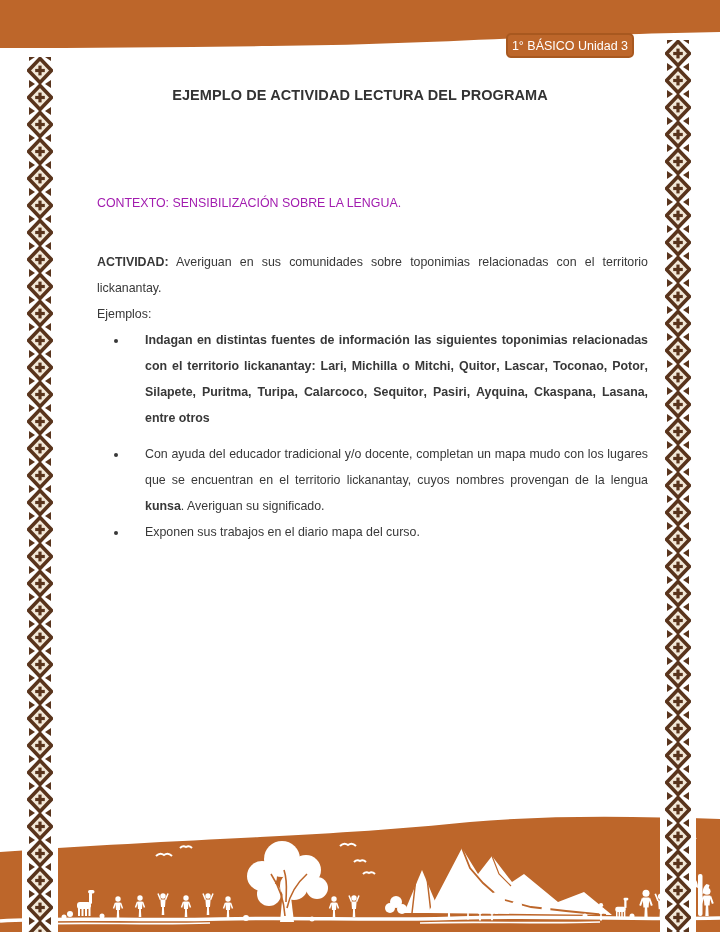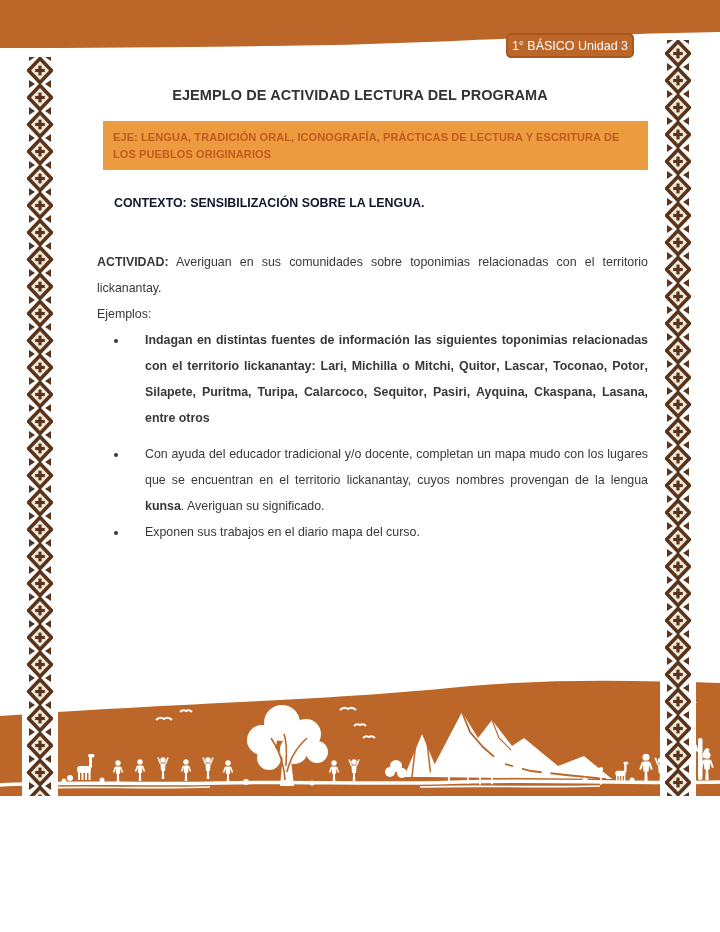--- a/index.html
+++ b/index.html
@@ -1,17 +1,17 @@
 <!DOCTYPE html>
 <html lang="es"><head>
 <meta charset="utf-8">
 <style>
   html,body{margin:0;padding:0;background:#fff;}
   .page{
-    position:relative;width:720px;height:796px;overflow:hidden;background:#fff;
+    position:relative;width:720px;height:932px;overflow:hidden;background:#fff;
     font-family:"Liberation Sans",sans-serif;color:#383838;
   }
   
   .top-banner{position:absolute;top:0;left:0;width:720px;height:60px;z-index:2;}
   .unit-badge{
     position:absolute;left:506px;top:33px;width:128px;height:25px;z-index:3;
     background:#BD662A;border:2px solid #A8581F;border-radius:5px;
     color:#fff;font-size:12.5px;display:flex;align-items:center;justify-content:center;
     box-sizing:border-box;white-space:nowrap;
   }
@@ -24,22 +24,22 @@
   .doc-title{
     position:absolute;top:87px;left:0;width:720px;text-align:center;z-index:2;
     font-weight:bold;font-size:14.5px;color:#333;letter-spacing:.1px;
   }
   .eje-box{
     position:absolute;top:121px;left:103px;width:545px;box-sizing:border-box;z-index:2;
     background:#EC9C3E;color:#C05A21;font-weight:bold;font-size:11px;
     padding:8px 10px;line-height:1.5;letter-spacing:.1px;
   }
   .contexto{
-    position:absolute;top:196px;left:114px;z-index:2;
-    font-weight:bold;font-size:12.4px;color:#0f172a;
+    position:absolute;top:196px;left:97px;z-index:2;
+    font-weight:normal;font-size:12.4px;color:#a21caf;
   }
   .body-block{
     position:absolute;top:249px;left:97px;width:551px;z-index:2;
     font-size:12.4px;line-height:26px;color:#383838;
   }
   .body-block p{margin:0;text-align:justify;}
   .ejemplos{margin:0;}
   .bullet-list{margin:0;padding:0 0 0 31px;list-style:disc outside;}
   .bullet-list li{padding-left:17px;text-align:justify;}
   .bullet-list li.gap-small{margin-bottom:10px;font-weight:bold;}
@@ -91,21 +91,20 @@
           <polygon points="24,0 18,0 24,4" fill="#59341C"></polygon>
           <polygon points="24,23 18,27 24,27" fill="#59341C"></polygon>
         </pattern>
       </defs>
       <rect x="0" y="0" width="26" height="100%" fill="url(#ap2)"></rect>
     </svg>
   </div>
 
   <div class="doc-title">EJEMPLO DE ACTIVIDAD LECTURA DEL PROGRAMA</div>
 
-  <div class="eje-box">EJE: LENGUA, TRADICIÓN ORAL, ICONOGRAFÍA, PRÁCTICAS DE LECTURA Y ESCRITURA DE LOS PUEBLOS ORIGINARIOS</div>
 
   <div class="contexto">CONTEXTO: SENSIBILIZACIÓN SOBRE LA LENGUA.</div>
 
   <div class="body-block">
     <p><b>ACTIVIDAD:</b><span> Averiguan en sus comunidades sobre toponimias relacionadas con el territorio lickanantay.</span></p>
     <p class="ejemplos">Ejemplos:</p>
     <ul class="bullet-list">
       <li class="gap-small"><span><span>Indagan en distintas fuentes de información las siguientes toponimias relacionadas con el territorio lickanantay: </span><b>Lari</b><span>, </span><b>Michilla o Mitchi</b><span>, </span><b>Quitor</b><span>, </span><b>Lascar</b><span>, </span><b>Toconao</b><span>, </span><b>Potor</b><span>, </span><b>Silapete</b><span>, </span><b>Puritma</b><span>, </span><b>Turipa</b><span>, </span><b>Calarcoco</b><span>, </span><b>Sequitor</b><span>, </span><b>Pasiri</b><span>, </span><b>Ayquina, Ckaspana, Lasana</b><span>, entre otros</span></span></li>
       <li class="gap-large"><span><span>Con ayuda del educador tradicional y/o docente, completan un mapa mudo con los lugares que se encuentran en el territorio lickanantay, cuyos nombres provengan de la lengua </span><b>kunsa</b><span>. Averiguan su significado.</span></span></li>
       <li><span><span>Exponen sus trabajos en el diario mapa del curso.</span></span></li>

